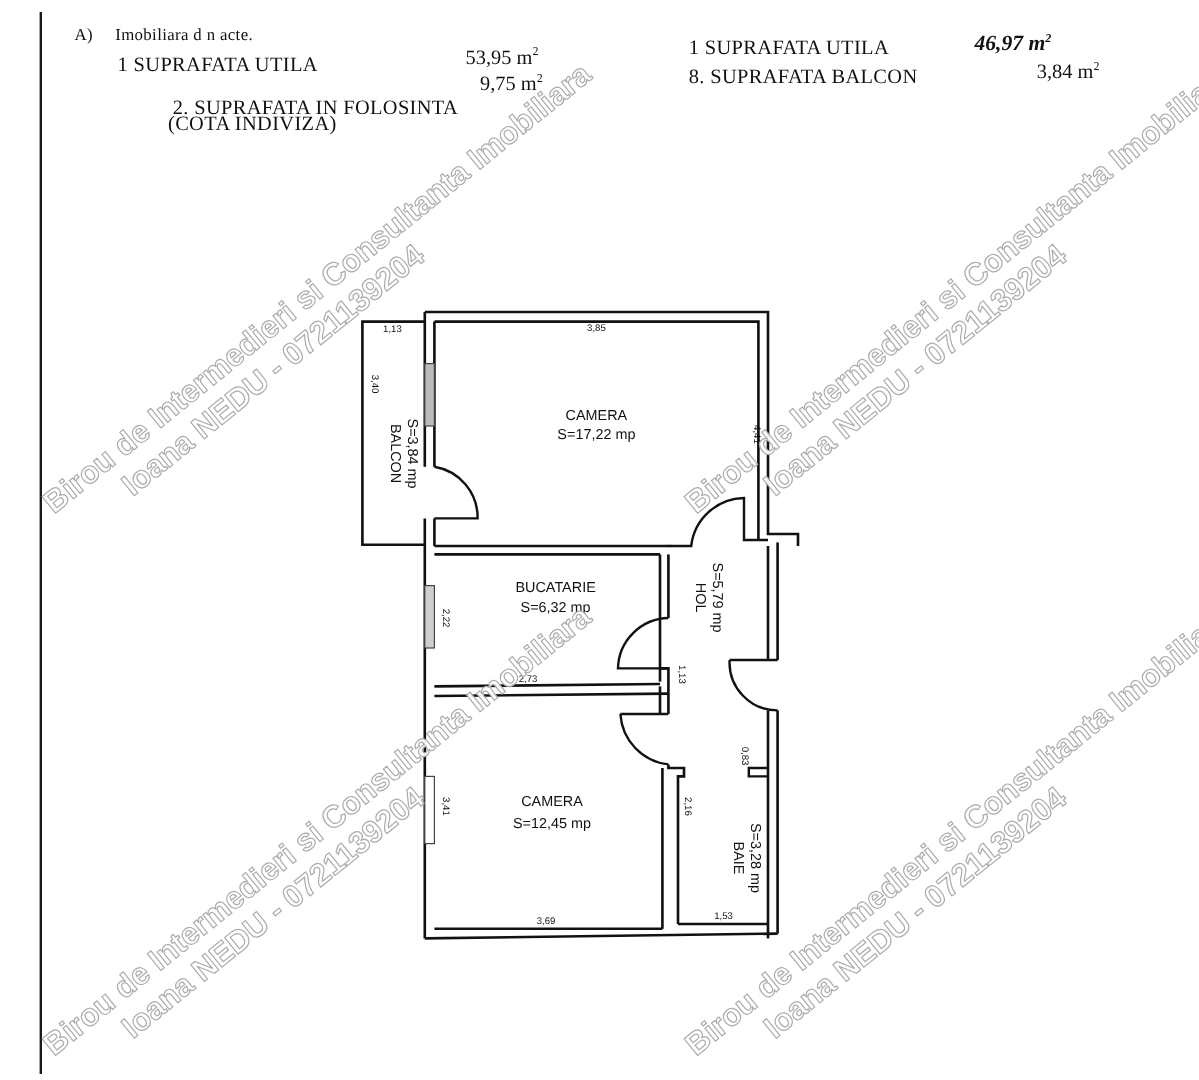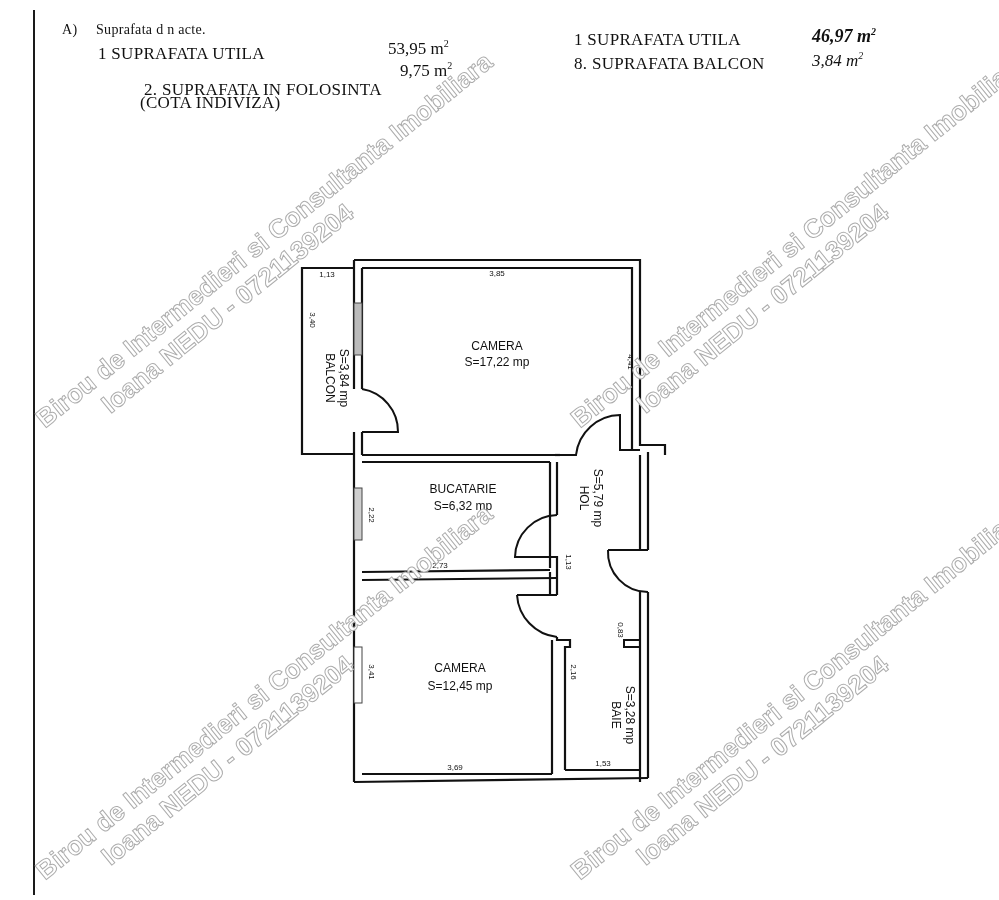--- a/index.html
+++ b/index.html
@@ -18,33 +18,33 @@
                font-size: 26px; line-height: 30px; opacity: 0.95; }
   .watermark .line2 { display: block; padding-left: 60px; }
 </style>
 </head>
 <body>
 
 <div class="margin-line"></div>
 
 <div>
   <div class="hdr small" style="left:62px; top:20px;">A)</div>
-  <div class="hdr small" style="left:96px; top:20px;">Suprafata d n acte.</div>
+  <div class="hdr small" style="left:96px; top:20px;">Imobiliara d n acte.</div>
   <div class="hdr" style="left:98px; top:44px;">1  SUPRAFATA UTILA</div>
   <div class="val" style="left:388px; top:38px;"><span>53,95 m</span><sup>2</sup></div>
   <div class="hdr" style="left:96px; top:80px;margin-left:48px;">2. SUPRAFATA IN FOLOSINTA</div>
   <div class="val" style="left:400px; top:60px;"><span>9,75 m</span><sup>2</sup></div>
   <div class="hdr" style="left:140px; top:93px;">(COTA INDIVIZA)</div>
 </div>
 
 <div>
   <div class="hdr" style="left:574px; top:30px;">1  SUPRAFATA UTILA</div>
   <div class="val bold" style="left:812px; top:26px;font-style:italic;"><span>46,97 m</span><sup>2</sup></div>
   <div class="hdr" style="left:574px; top:54px;">8. SUPRAFATA BALCON</div>
-  <div class="val" style="left:812px; top:50px;font-style:italic;"><span>3,84 m</span><sup>2</sup></div>
+  <div class="val" style="left:864px; top:50px;"><span>3,84 m</span><sup>2</sup></div>
 </div>
 
 <svg width="999" height="900" viewBox="0 0 999 900">
   <g fill="none" stroke="#111" stroke-width="2.2" stroke-linejoin="miter">
 
     <polyline points="354,268 302,268 302,454 354,454"></polyline>
 
     <polyline points="354,260 640,260 640,445 665,445 665,455"></polyline>
     <polyline points="362,268 632,268 632,450"></polyline>
 

